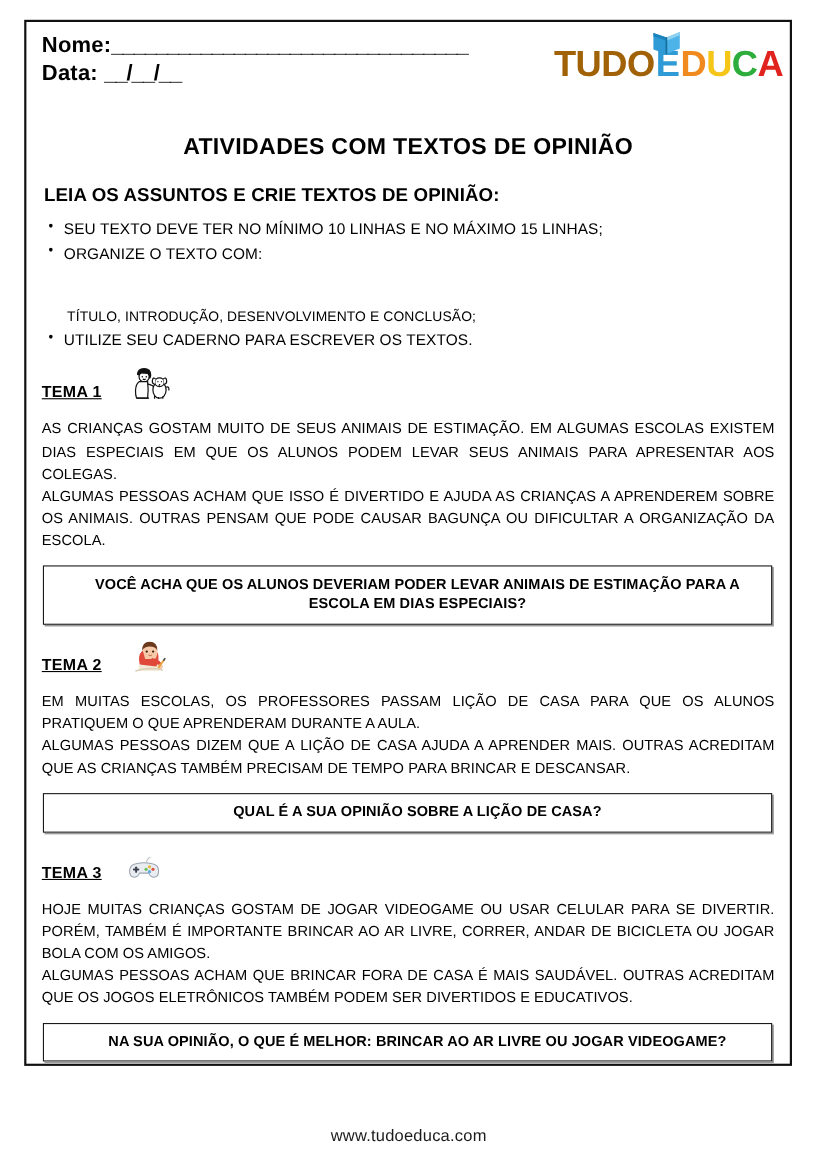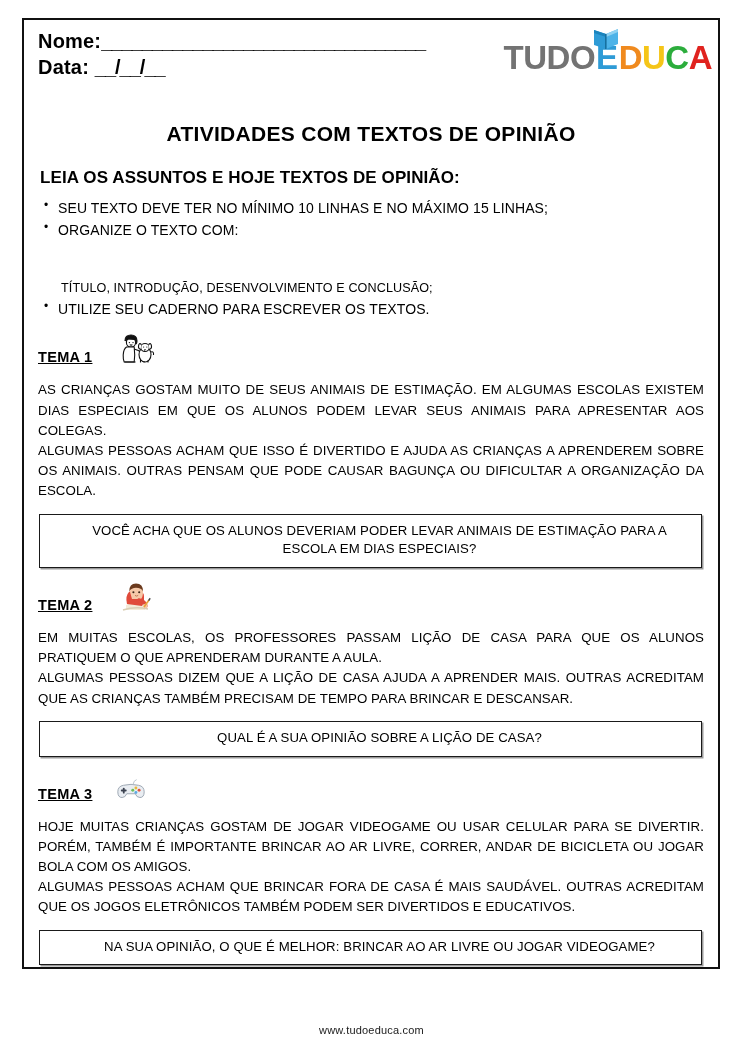--- a/index.html
+++ b/index.html
@@ -55,21 +55,21 @@
     top: 8px;
     height: 46px;
     display: flex;
     align-items: flex-end;
     font-weight: bold;
     font-size: 33px;
     letter-spacing: -0.5px;
     line-height: 1;
   }
   .logo span { display: inline-block; }
-  .logo .l-tudo { color: #737373; text-align: right; }
+  .logo .l-tudo { color: #a16207; text-align: right; }
   .logo .l-e {
     color: #2e9bd6;
     position: relative;
     padding: 0 1px;
     z-index: 2;
   }
   .logo .l-d { color: #f08a1e; }
   .logo .l-u { color: #f5c518; }
   .logo .l-c { color: #2cad3c; }
   .logo .l-a { color: #e0231f; }
@@ -161,33 +161,33 @@
   }
   .theme-body p { margin: 0; }
 
   .question-box {
     border: 1.5px solid #1a1a1a;
     box-shadow: 1.5px 1.5px 0 0 #9a9a9a;
     margin: 12px 2px 0 1px;
     padding: 7px 14px 8px 32px;
     text-align: center;
     font-size: 13.2px;
-    font-weight: normal;
+    font-weight: bold;
     line-height: 1.42;
     letter-spacing: 0.1px;
   }
 
   
   .footer {
     position: absolute;
     left: 0;
     top: 1024px;
     width: 743px;
     text-align: center;
-    font-size: 11px;
+    font-size: 15px;
     color: #1a1a1a;
     letter-spacing: 0.2px;
   }
 </style>
 </head>
 <body>
 
 <div class="page">
 
   <div class="header">
@@ -214,21 +214,21 @@
       <span class="l-d">D</span>
       <span class="l-u">U</span>
       <span class="l-c">C</span>
       <span class="l-a">A</span>
     </div>
   </div>
 
   <div class="title">ATIVIDADES COM TEXTOS DE OPINIÃO</div>
 
   <div class="instructions">
-    <div class="instr-heading">LEIA OS ASSUNTOS E HOJE TEXTOS DE OPINIÃO:</div>
+    <div class="instr-heading">LEIA OS ASSUNTOS E CRIE TEXTOS DE OPINIÃO:</div>
     <ul class="instr-list">
       <li>SEU TEXTO DEVE TER NO MÍNIMO 10 LINHAS E NO MÁXIMO 15 LINHAS;</li>
       <li>ORGANIZE O TEXTO COM:</li>
     </ul>
     <div class="instr-sub">TÍTULO, INTRODUÇÃO, DESENVOLVIMENTO E CONCLUSÃO;</div>
     <ul class="instr-list">
       <li>UTILIZE SEU CADERNO PARA ESCREVER OS TEXTOS.</li>
     </ul>
   </div>
 

